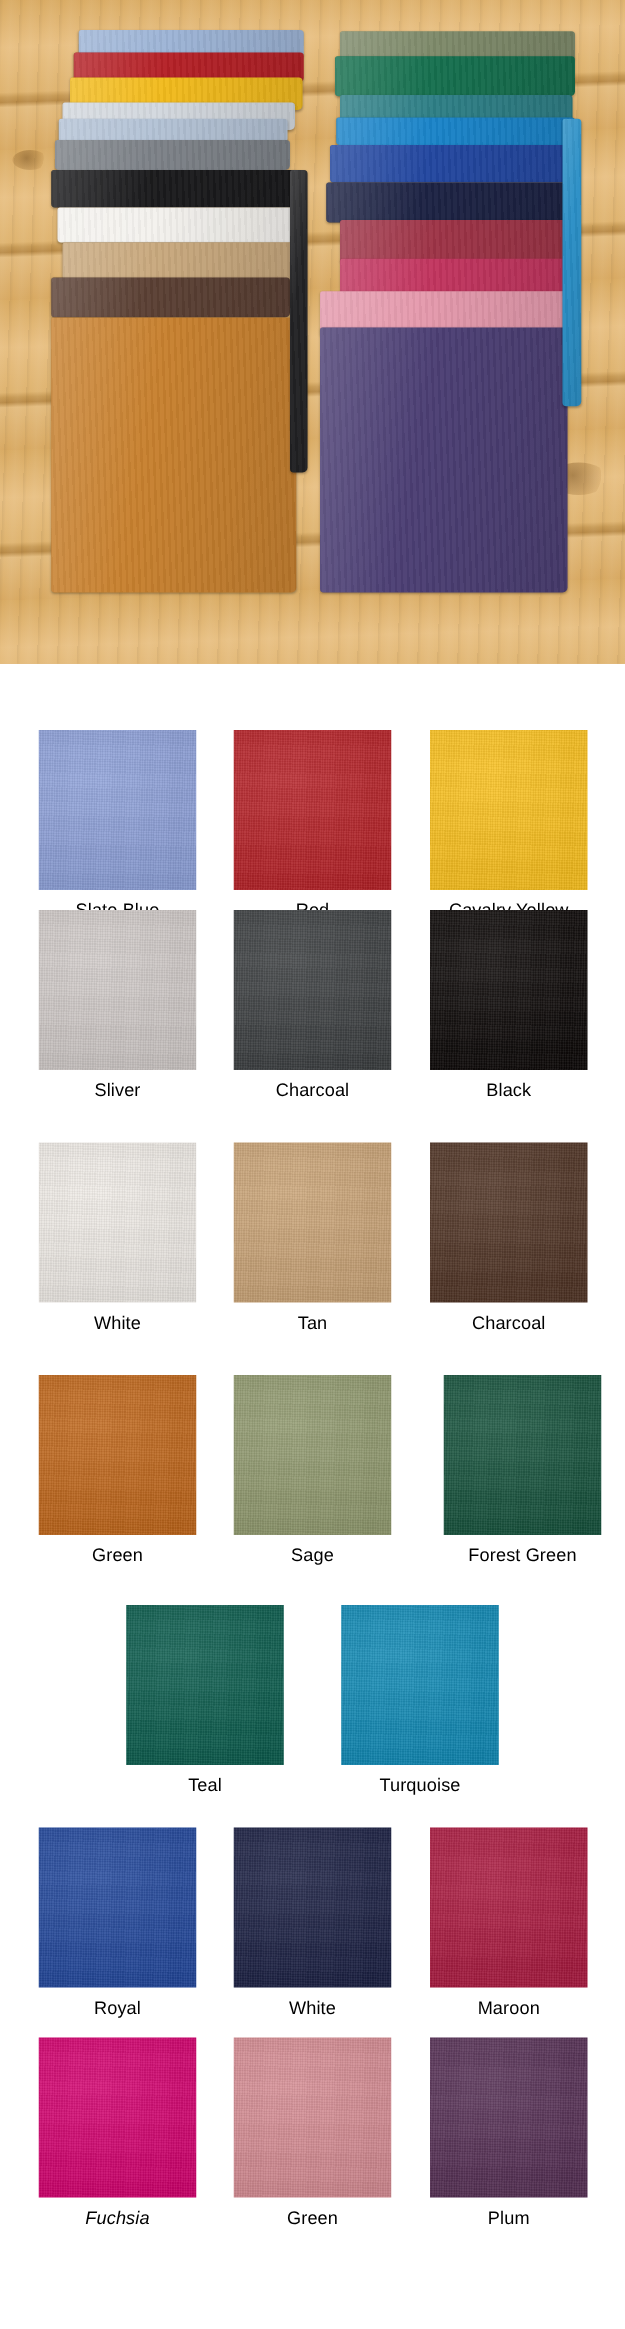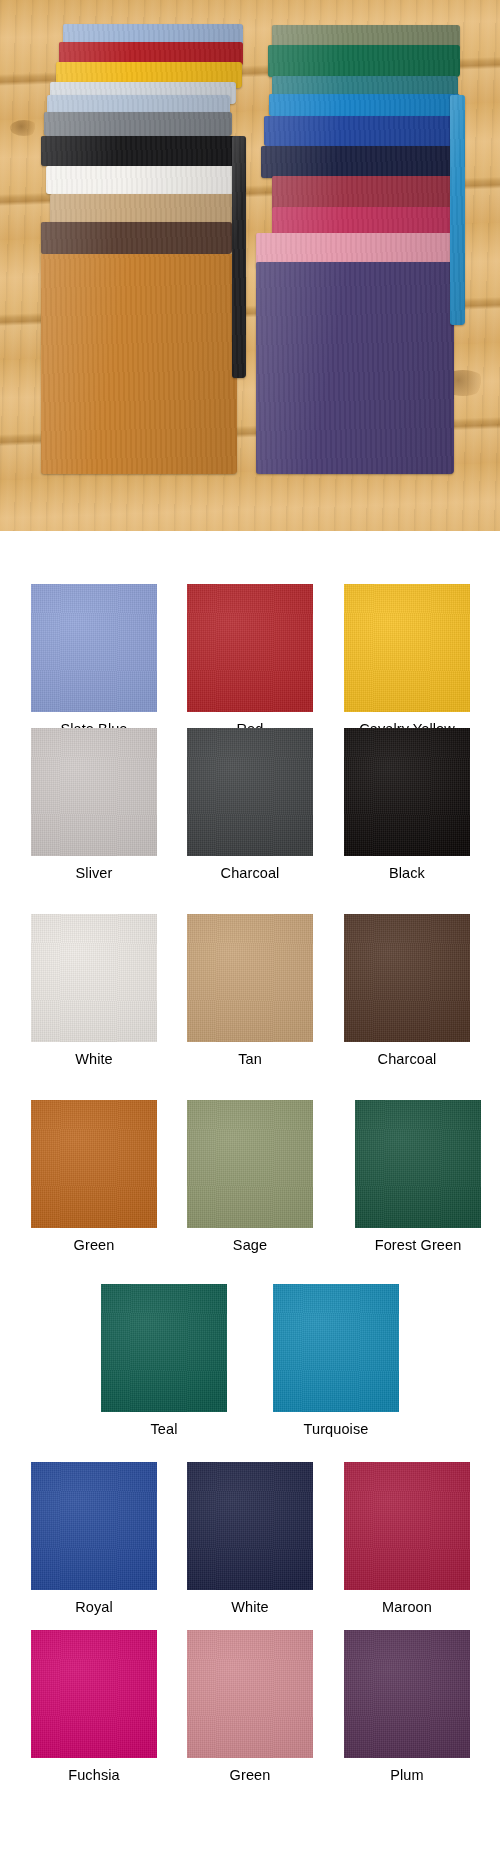--- a/index.html
+++ b/index.html
@@ -216,21 +216,21 @@
       <div class="swatch" style="background:#1b2043;"></div>
       <div class="label">White</div>
     </div>
     <div class="cell" style="left:344px; top:0px;">
       <div class="swatch" style="background:#a9193f;"></div>
       <div class="label">Maroon</div>
     </div>
   </div>
 
   <div class="row" style="height:168px;">
-    <div class="cell" style="left:31px; top:0px;">
+    <div class="cell" style="left:31px; top:0px;font-style:italic;">
       <div class="swatch" style="background:#d2016e;"></div>
       <div class="label">Fuchsia</div>
     </div>
     <div class="cell" style="left:187px; top:0px;">
       <div class="swatch" style="background:#d48b92;"></div>
       <div class="label">Green</div>
     </div>
     <div class="cell" style="left:344px; top:0px;">
       <div class="swatch" style="background:#552f54;"></div>
       <div class="label">Plum</div>

